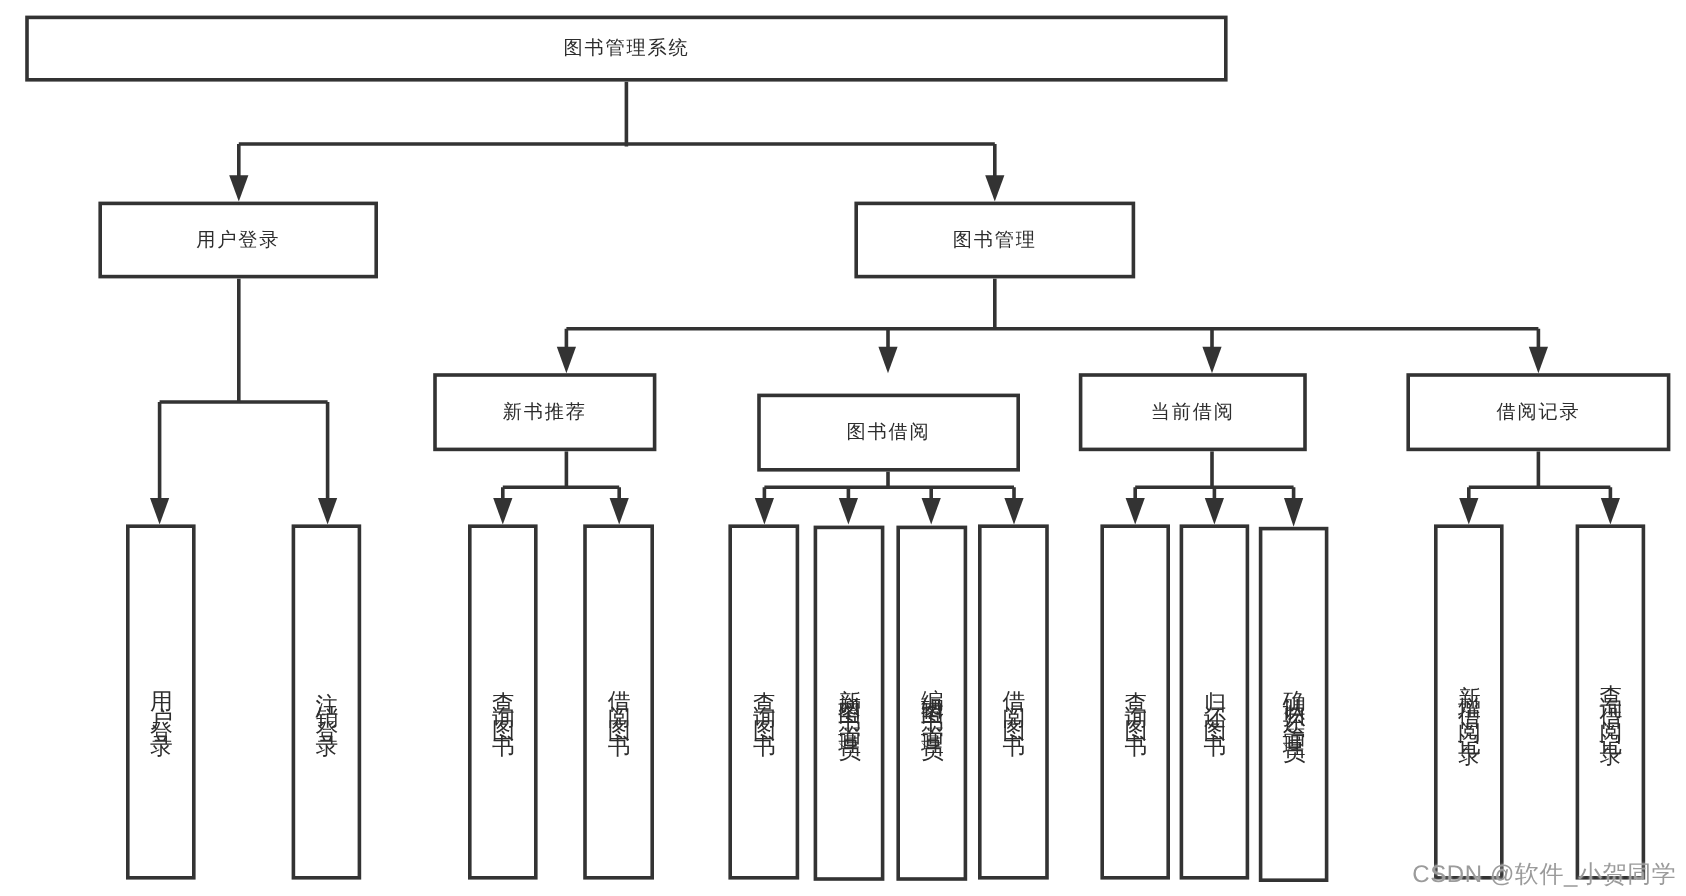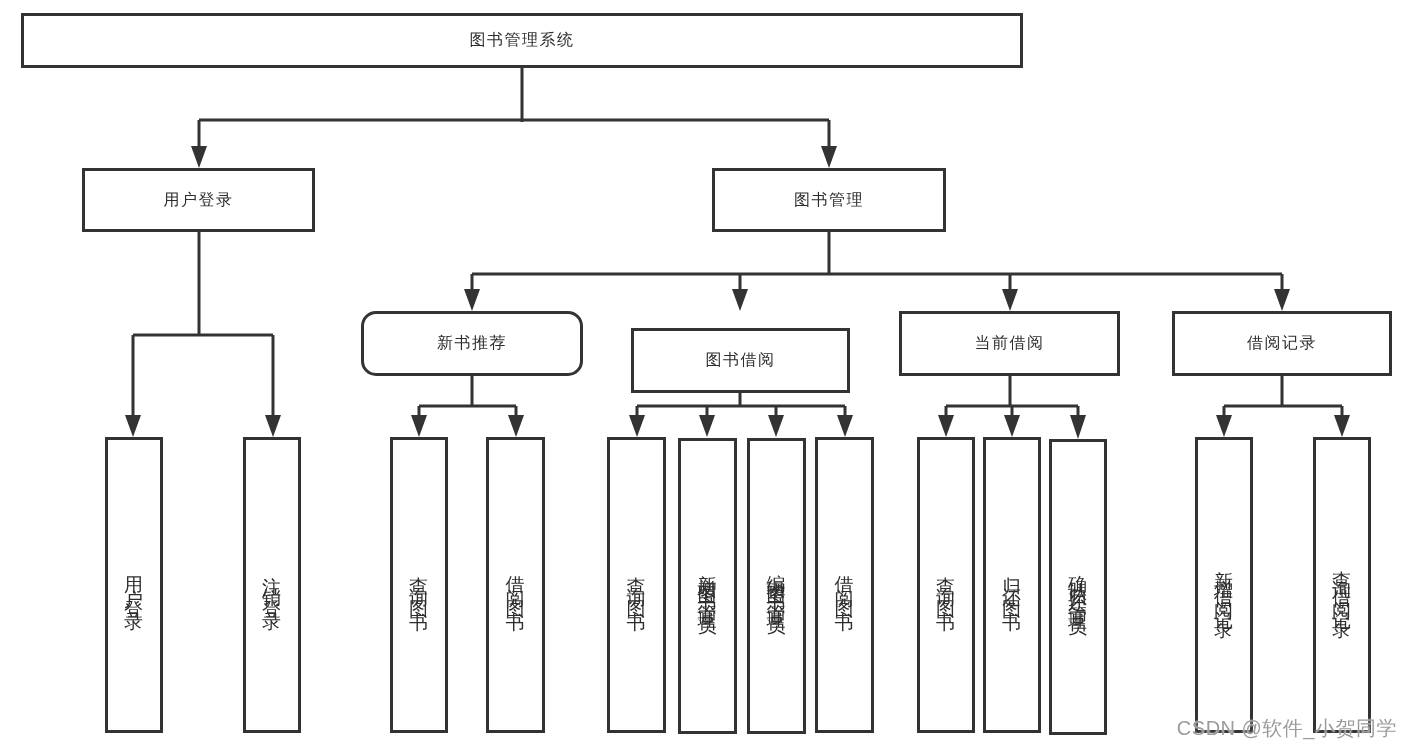--- a/index.html
+++ b/index.html
@@ -68,27 +68,27 @@
     <span>图书管理系统</span>
   </div>
 
   <div class="node hnode" style="left:82px; top:168px; width:233px; height:64px;">
     <span>用户登录</span>
   </div>
   <div class="node hnode" style="left:712px; top:168px; width:234px; height:64px;">
     <span>图书管理</span>
   </div>
 
-  <div class="node hnode" style="left:361px; top:311px; width:222px; height:65px;border-radius:15px;">
+  <div class="node hnode" style="left:361px; top:311px; width:186px; height:65px;">
     <span>新书推荐</span>
   </div>
   <div class="node hnode" style="left:631px; top:328px; width:219px; height:65px;">
     <span>图书借阅</span>
   </div>
-  <div class="node hnode" style="left:899px; top:311px; width:221px; height:65px;">
+  <div class="node hnode" style="left:899px; top:311px; width:190px; height:65px;">
     <span>当前借阅</span>
   </div>
   <div class="node hnode" style="left:1172px; top:311px; width:220px; height:65px;align-items:center;">
     <span>借阅记录</span>
   </div>
 
   <div class="node vnode" style="left:105px; top:437px; width:58px; height:296px;">
     <span class="vtext ls-wide">用户登录</span>
   </div>
   <div class="node vnode" style="left:243px; top:437px; width:58px; height:296px;">

